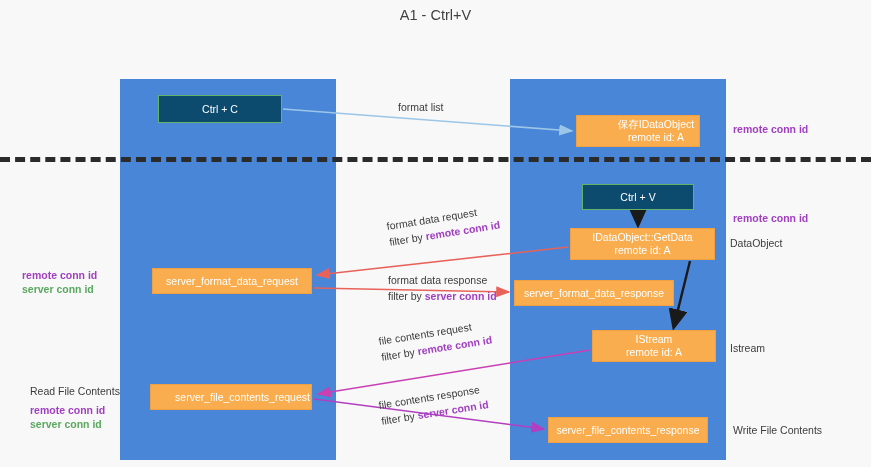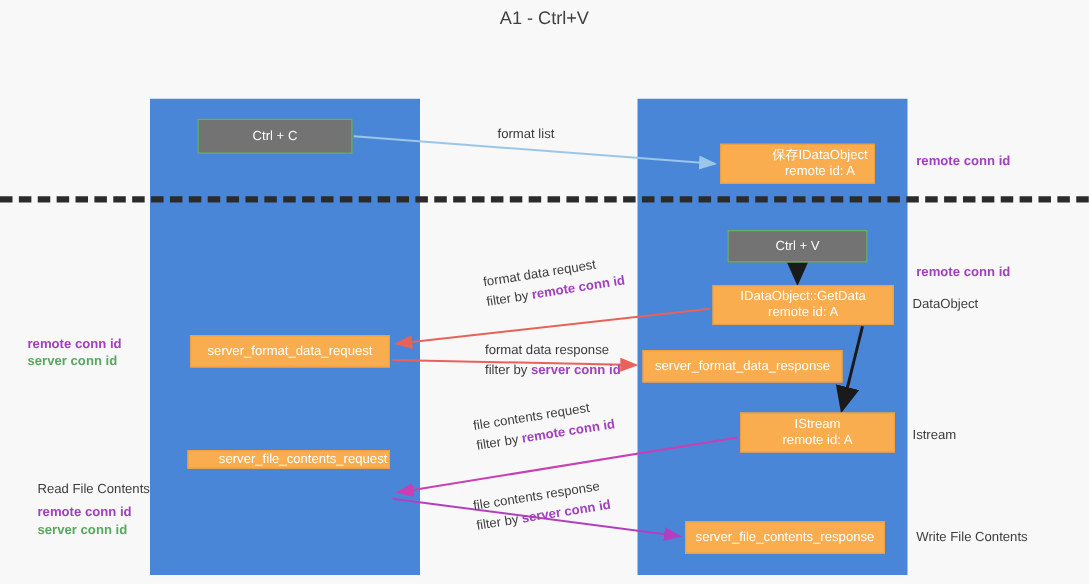--- a/index.html
+++ b/index.html
@@ -40,31 +40,31 @@
   }
 
   
   .node{
     box-sizing:border-box;
     display:flex;flex-direction:column;
     align-items:center;justify-content:center;
     color:#ffffff;font-size:10.5px;line-height:13px;
     text-align:center;
   }
-  .node-green{background:#737373;border:1px solid #62b268;}
+  .node-green{background:#0c4a6e;border:1px solid #62b268;}
   .node-orange{background:#f9ad4e;border:1px solid #f0a040;}
 
   #node-ctrl-c{left:158px;top:95px;width:124px;height:28px;}
   #node-save-dataobject{left:576px;top:115px;width:124px;height:32px;padding-left:36px;}
   #node-ctrl-v{left:582px;top:184px;width:112px;height:26px;}
   #node-getdata{left:570px;top:228px;width:145px;height:32px;}
   #node-server-format-request{left:152px;top:268px;width:160px;height:26px;}
   #node-server-format-response{left:514px;top:280px;width:160px;height:26px;}
   #node-istream{left:592px;top:330px;width:124px;height:32px;}
-  #node-server-file-request{left:150px;top:360px;width:162px;height:15px;padding-left:23px;}
+  #node-server-file-request{left:150px;top:384px;width:162px;height:26px;padding-left:23px;}
   #node-server-file-response{left:548px;top:417px;width:160px;height:26px;}
 
   
   .side{font-size:10.5px;line-height:14px;}
   .purple{color:#a03fc0;font-weight:bold;}
   .green-t{color:#5aa85f;font-weight:bold;}
   .plain{color:#3c3c3c;}
 
   #label-remote-conn-1{left:733px;top:122px;}
   #label-remote-conn-2{left:733px;top:211px;}

